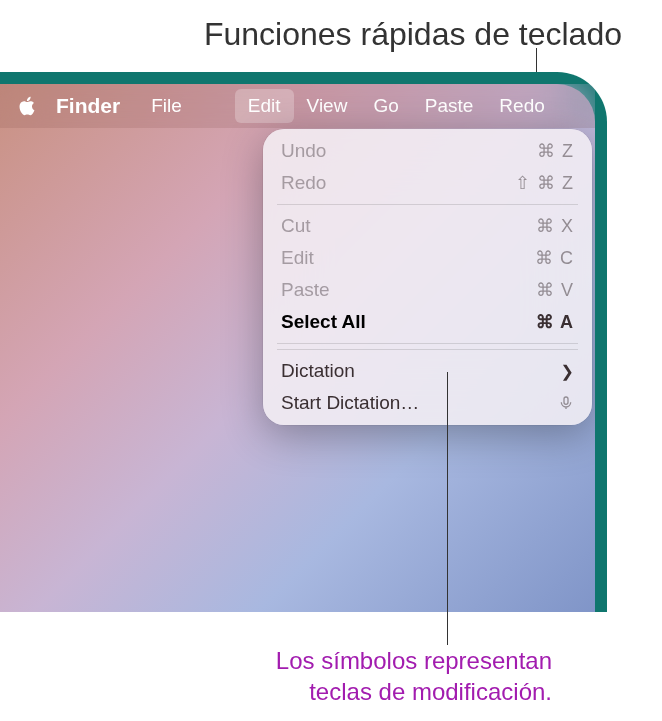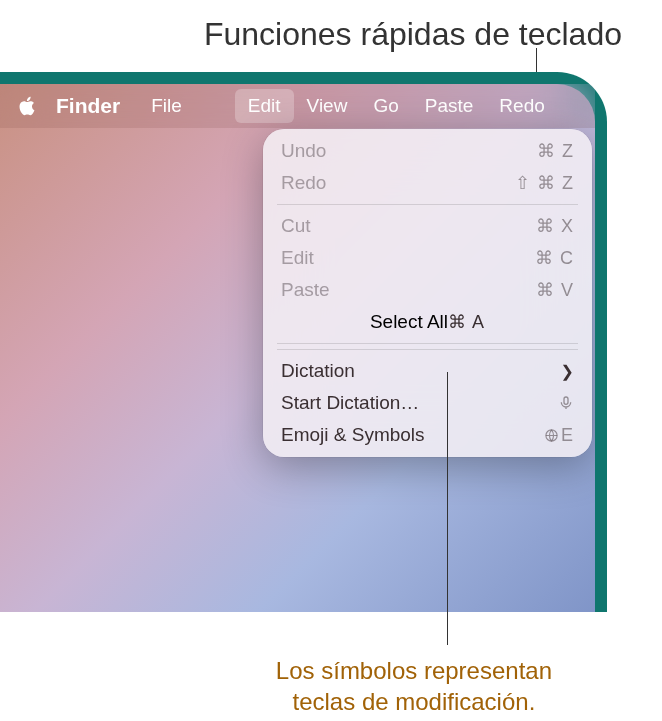--- a/index.html
+++ b/index.html
@@ -22,25 +22,25 @@
     .callout-line-top {
       position: absolute;
       top: 48px;
       right: 125px;
       width: 1px;
       height: 132px;
       background: #333;
     }
     .callout-bottom {
       position: absolute;
-      bottom: 4px;
+      bottom: 14px;
       right: 110px;
       font-size: 24px;
-      color: #a16207;
-      text-align: center;
+      color: #a21caf;
+      text-align: right;
       line-height: 1.3;
     }
     .callout-line-bottom {
       position: absolute;
       top: 372px;
       left: 447px;
       width: 1px;
       height: 273px;
       background: #333;
     }
@@ -112,22 +112,21 @@
       align-items: center;
       padding: 5px 18px;
       color: #3a2f32;
       cursor: default;
     }
     .dropdown-item.disabled {
       color: rgba(90, 80, 85, 0.5);
     }
     .dropdown-item.selectall {
       color: #000;
-      font-weight: 400;
-      justify-content: center;
+      font-weight: 700;
     }
     .shortcut {
       font-size: 18px;
       letter-spacing: 1px;
       color: rgba(90, 80, 85, 0.6);
       display: flex;
       align-items: center;
       gap: 2px;
     }
     .dropdown-item.selectall .shortcut {
@@ -198,30 +197,20 @@
       </div>
       <div class="dropdown-item">
         <span>Start Dictation…</span>
         <span class="shortcut">
           <svg viewBox="0 0 24 24" width="16" height="16" fill="none" stroke="rgba(90,80,85,0.6)" stroke-width="2">
             <rect x="9" y="3" width="6" height="11" rx="3"></rect>
             <path d="M5 11a7 7 0 0 0 14 0M12 18v3"></path>
           </svg>
         </span>
       </div>
-      <div class="dropdown-item">
-        <span>Emoji &amp; Symbols</span>
-        <span class="shortcut">
-          <svg viewBox="0 0 24 24" width="15" height="15" fill="none" stroke="rgba(90,80,85,0.6)" stroke-width="1.8">
-            <circle cx="12" cy="12" r="9"></circle>
-            <path d="M3 12h18M12 3a14 14 0 0 1 0 18M12 3a14 14 0 0 0 0 18"></path>
-          </svg>
-          <span>E</span>
-        </span>
-      </div>
     </div>
   </div>
 </div>
 
 <div class="callout-line-bottom"></div>
 <div class="callout-bottom">
   <span>Los símbolos representan</span><br>
   <span>teclas de modificación.</span>
 </div>
 

